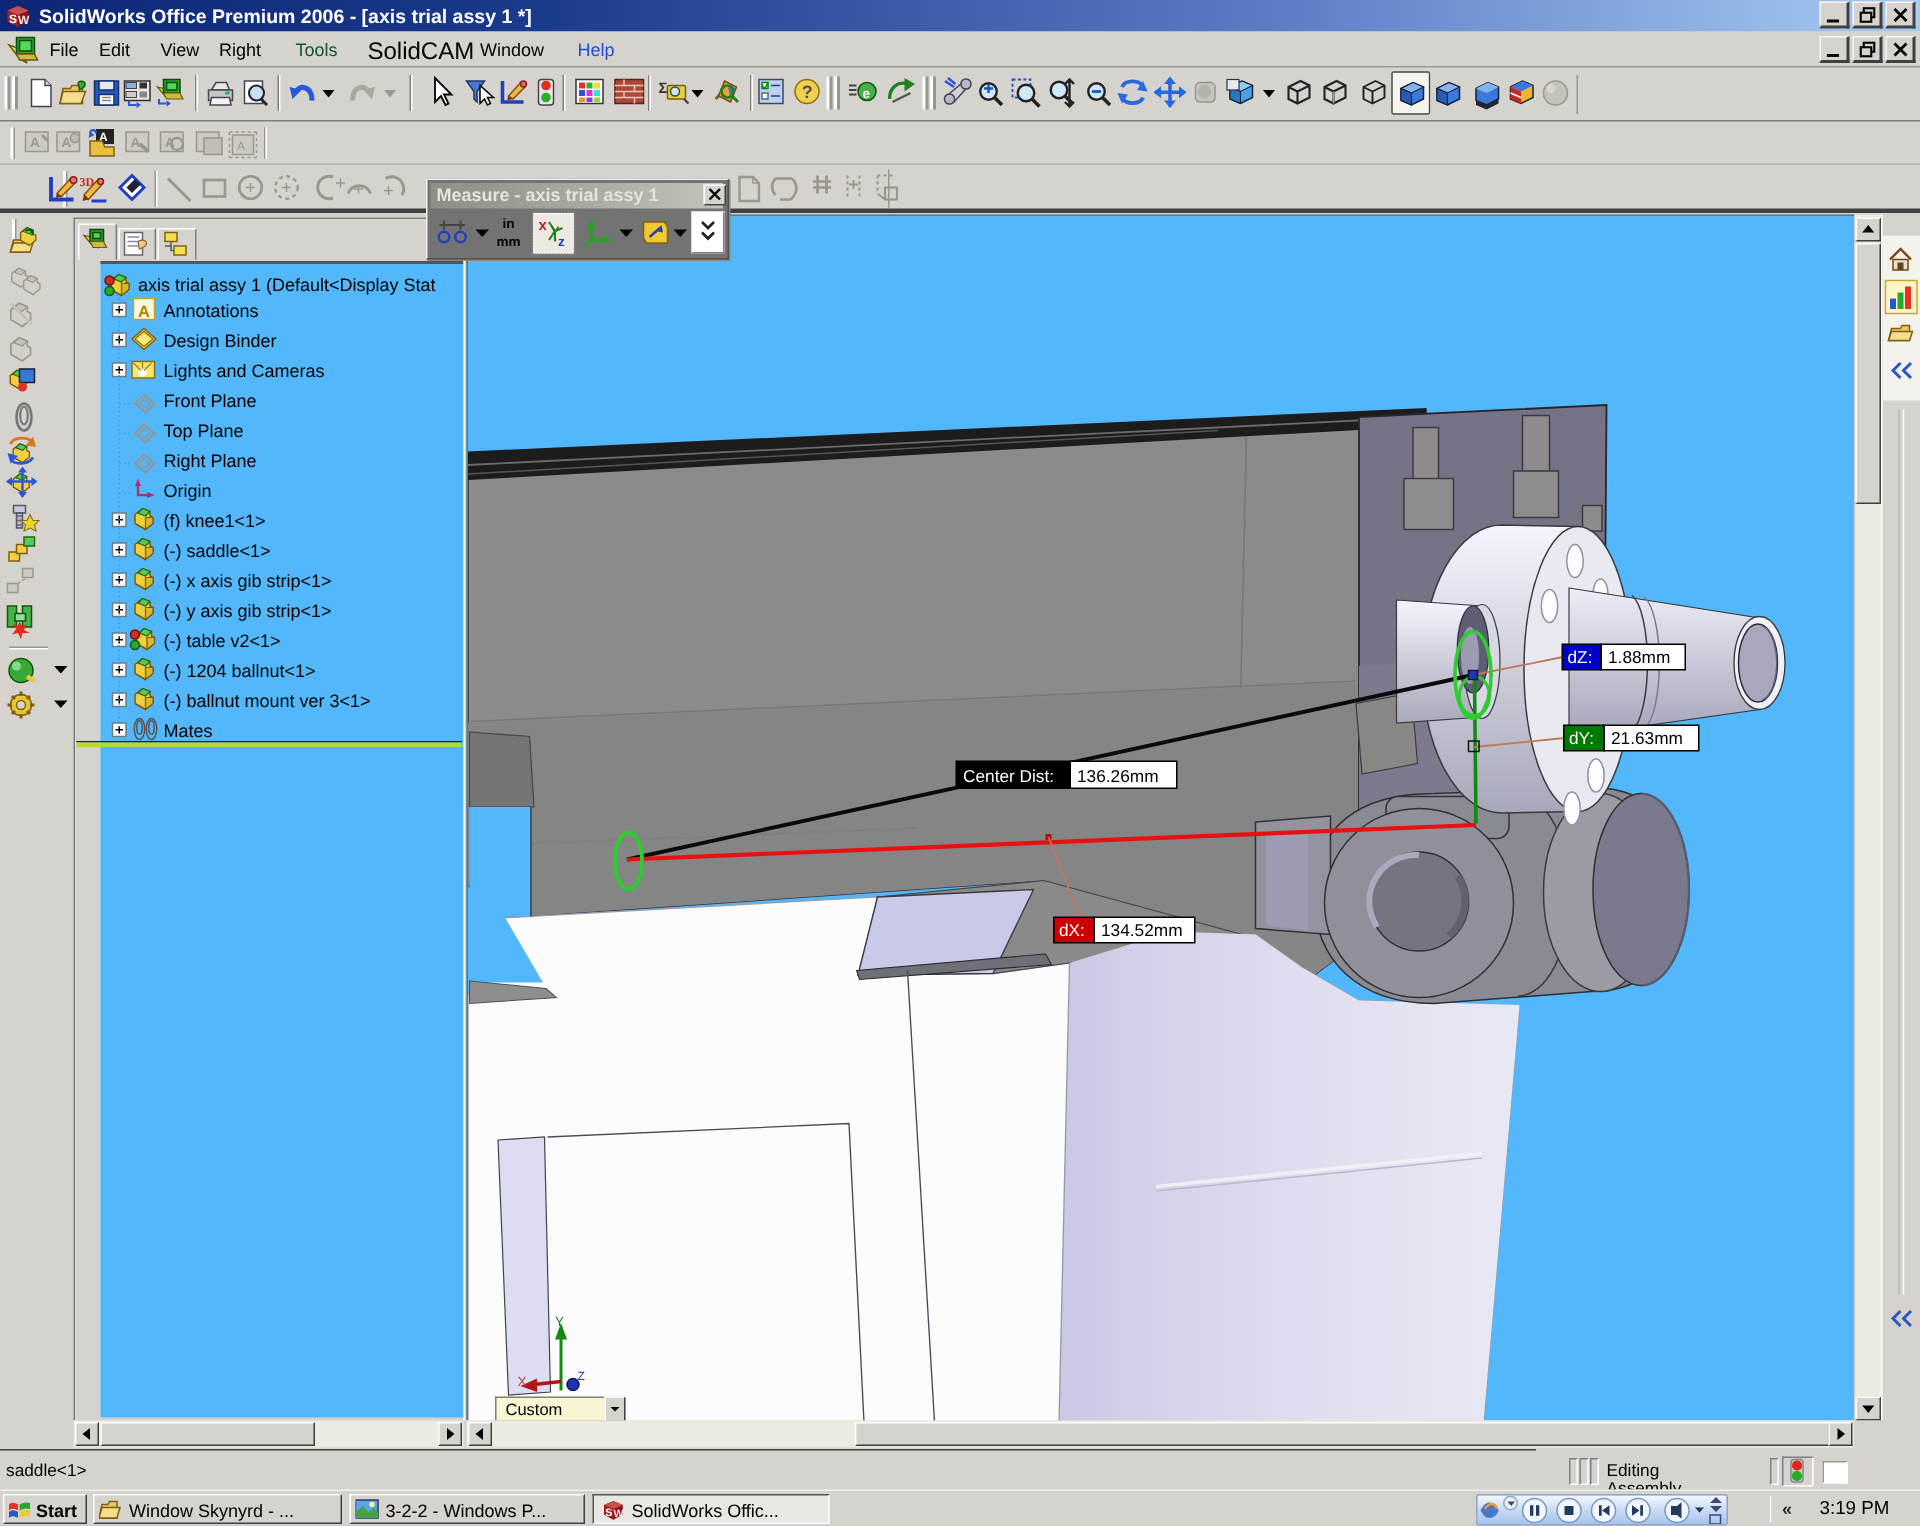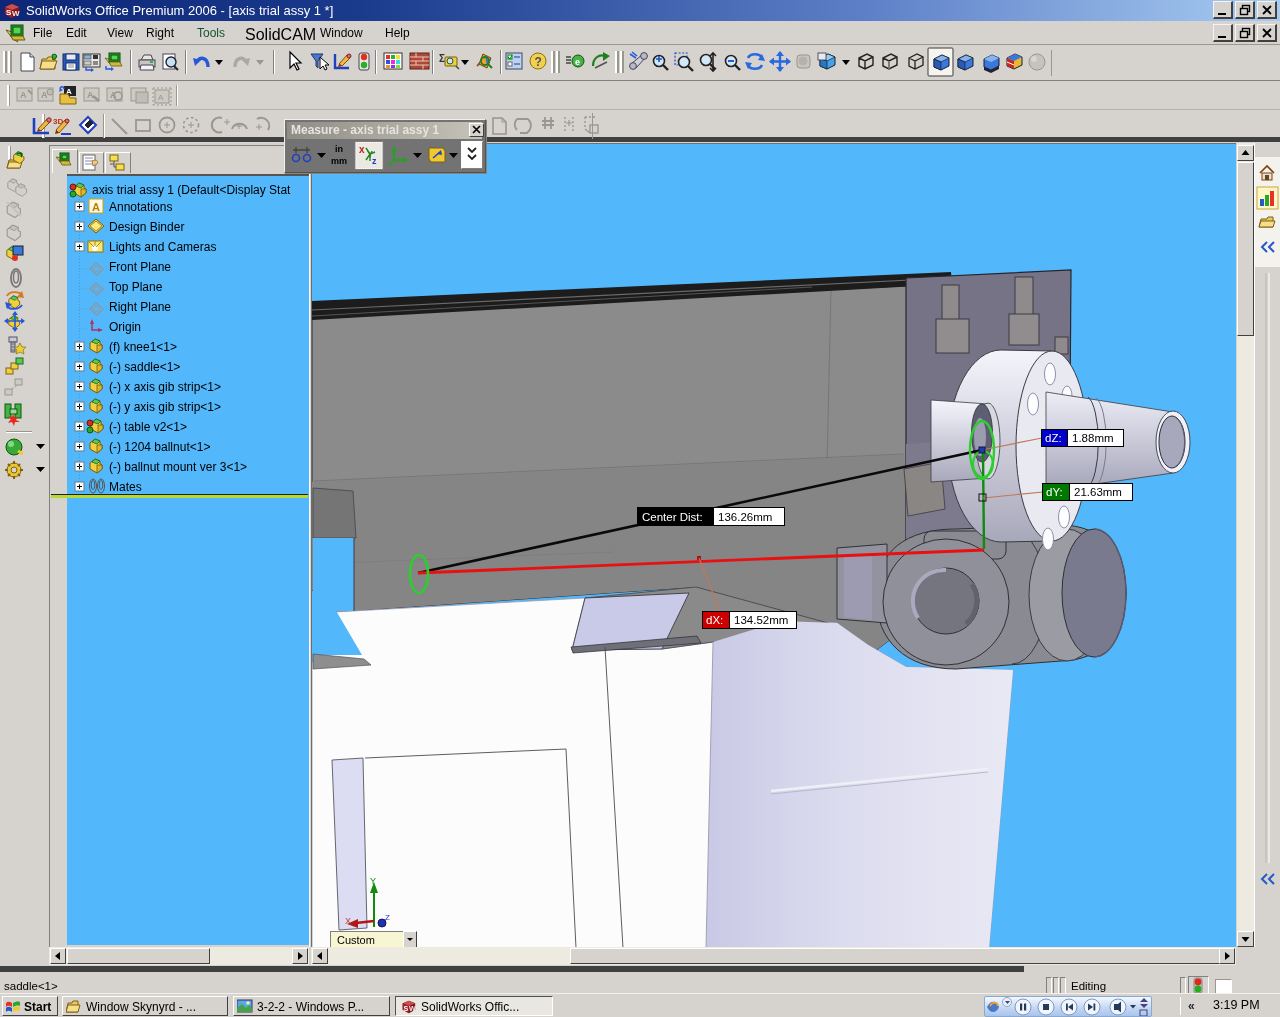--- a/index.html
+++ b/index.html
@@ -13,21 +13,21 @@
 <body>
 
 <div class="abs" style="left:0;top:0;width:1280px;height:21px;background:linear-gradient(to right,#0E2677,#1A3A8C 28%,#5E80C8 68%,#A8CCF2);">
   <svg class="abs" style="left:2px;top:1px" width="19" height="19" viewBox="0 0 19 19">
     <polygon points="3,6 10,3 17,6 17,13 10,17 3,13" fill="#8C1418"></polygon>
     <polygon points="3,6 10,3 17,6 10,9" fill="#C8504F"></polygon>
     <polygon points="3,6 10,9 10,17 3,13" fill="#A02024"></polygon>
     <text x="4" y="14" font-size="8" fill="#fff" font-weight="bold">S</text>
     <text x="10" y="15" font-size="8" fill="#e8e8e8" font-weight="bold">W</text>
   </svg>
-  <div class="abs" style="left:26px;top:3px;color:#fff;font-size:13px;font-weight:normal;">SolidWorks Office Premium 2006 - [axis trial assy 1 *]</div>
+  <div class="abs" style="left:26px;top:3px;color:#fff;font-size:13px;font-weight:bold;">SolidWorks Office Premium 2006 - [axis trial assy 1 *]</div>
   <div class="abs wbtn" style="left:1213px;top:1px">
       <svg width="12" height="12">
         <rect x="1" y="9" width="8" height="2" fill="#000"></rect>
       </svg>
     </div>
   <div class="abs wbtn" style="left:1235px;top:1px">
       <svg width="12" height="12">
         <rect x="3.5" y="1.5" width="7" height="6" fill="none" stroke="#000" stroke-width="1.4"></rect>
         <rect x="1.5" y="4.5" width="7" height="6" fill="#D6D3CE" stroke="#000" stroke-width="1.4"></rect>
       </svg>
@@ -46,21 +46,21 @@
     <rect x="9" y="4" width="8" height="7" fill="#56D456" stroke="#0A4A0A"></rect>
     <polygon points="7,13 19,13 21,17 9,17" fill="#CDBA3E" stroke="#6a5a10"></polygon>
   </svg>
   <div class="abs" style="top:5px;left:33px;font-size:12px;color:#000">File</div>
   <div class="abs" style="top:5px;left:66px;font-size:12px;color:#000">Edit</div>
   <div class="abs" style="top:5px;left:107px;font-size:12px;color:#000">View</div>
   <div class="abs" style="top:5px;left:146px;font-size:12px;color:#000">Right</div>
   <div class="abs" style="top:5px;left:197px;font-size:12px;color:#14532d">Tools</div>
   <div class="abs" style="top:5px;left:245px;font-size:16px;color:#000">SolidCAM</div>
   <div class="abs" style="top:5px;left:320px;font-size:12px;color:#000">Window</div>
-  <div class="abs" style="top:5px;left:385px;font-size:12px;color:#000000">Help</div>
+  <div class="abs" style="top:5px;left:385px;font-size:12px;color:#1d4ed8">Help</div>
   <div class="abs wbtn" style="left:1213px;top:3px">
       <svg width="12" height="12">
         <rect x="1" y="9" width="8" height="2" fill="#000"></rect>
       </svg>
     </div>
   <div class="abs wbtn" style="left:1235px;top:3px">
       <svg width="12" height="12">
         <rect x="3.5" y="1.5" width="7" height="6" fill="none" stroke="#000" stroke-width="1.4"></rect>
         <rect x="1.5" y="4.5" width="7" height="6" fill="#D6D3CE" stroke="#000" stroke-width="1.4"></rect>
       </svg>
@@ -392,21 +392,21 @@
 <g transform="translate(153,6)">
         <rect x="2" y="2" width="14" height="13" fill="#CDCAC3" stroke="#9a978f"></rect>
         <path d="M0,0 L18,0 M0,17 L18,17 M0,0 L0,17 M18,0 L18,17" stroke="#9a978f" stroke-dasharray="2,2"></path>
         <text x="5" y="12" font-size="8" fill="#9a978f">A</text>
       </g>
 <rect x="176" y="3" width="1" height="21" fill="#9a978f"></rect>
       <rect x="177" y="3" width="1" height="21" fill="#fff"></rect>
 </svg>
 </div>
 
-<div id="tb3" class="abs" style="left:0;top:111px;width:1280px;height:31px;background:#D6D3CE;border-bottom:5px solid #404040;">
+<div id="tb3" class="abs" style="left:0;top:111px;width:1280px;height:31px;background:#D6D3CE;border-bottom:3px solid #404040;font-family:Liberation Serif, serif;">
 <svg width="1280" height="31" viewBox="0 0 1280 31">
 <rect x="42" y="3" width="2" height="24" fill="#fff"></rect>
       <rect x="44" y="3" width="1" height="24" fill="#9a978f"></rect>
 
 <g transform="translate(32,5)">
         <path d="M2,2 L2,17 L17,17" fill="none" stroke="#2040C0" stroke-width="2.6"></path>
         <path d="M6,13 L15,3 L18,6 L9,15 Z" fill="#F0B840" stroke="#805010"></path>
         <polygon points="6,13 9,15 5,16" fill="#803010"></polygon>
         <circle cx="17" cy="4" r="2.2" fill="#E87070" stroke="#802020"></circle>
       </g>
@@ -935,21 +935,21 @@
       </div>
     <div class="abs ras" style="left:259px;top:1px;width:650px;height:16px;"></div>
     <div class="abs ras" style="left:908px;top:1px;width:16px;height:16px;">
         <svg width="14" height="14">
           <polygon points="10,7 5,3 5,11" fill="#000"></polygon>
         </svg>
       </div>
   </div>
 </div>
 
-<div id="status" class="abs" style="left:0;top:966px;width:1024px;height:27px;background:#D6D3CE;border-top:6px solid #404040;font-size:11.5px;">
+<div id="status" class="abs" style="left:0;top:966px;width:1024px;height:27px;background:#D6D3CE;border-top:1px solid #404040;font-size:11.5px;">
   <div class="abs" style="left:4px;top:8px;">saddle&lt;1&gt;</div>
   <div class="abs sun" style="left:1046px;top:5px;width:6px;height:18px;"></div>
   <div class="abs sun" style="left:1053px;top:5px;width:6px;height:18px;"></div>
   <div class="abs sun" style="left:1060px;top:5px;width:6px;height:18px;"></div>
   <div class="abs" style="left:1071px;top:8px;">Editing Assembly</div>
   <div class="abs sun" style="left:1180px;top:5px;width:6px;height:18px;"></div>
   <div class="abs sun" style="left:1188px;top:4px;width:21px;height:20px;">
     <svg width="19" height="18">
         <rect x="5" y="1" width="8" height="15" rx="2" fill="#C8C5BE" stroke="#888"></rect>
         <circle cx="9" cy="5" r="3.4" fill="#E02818"></circle>

